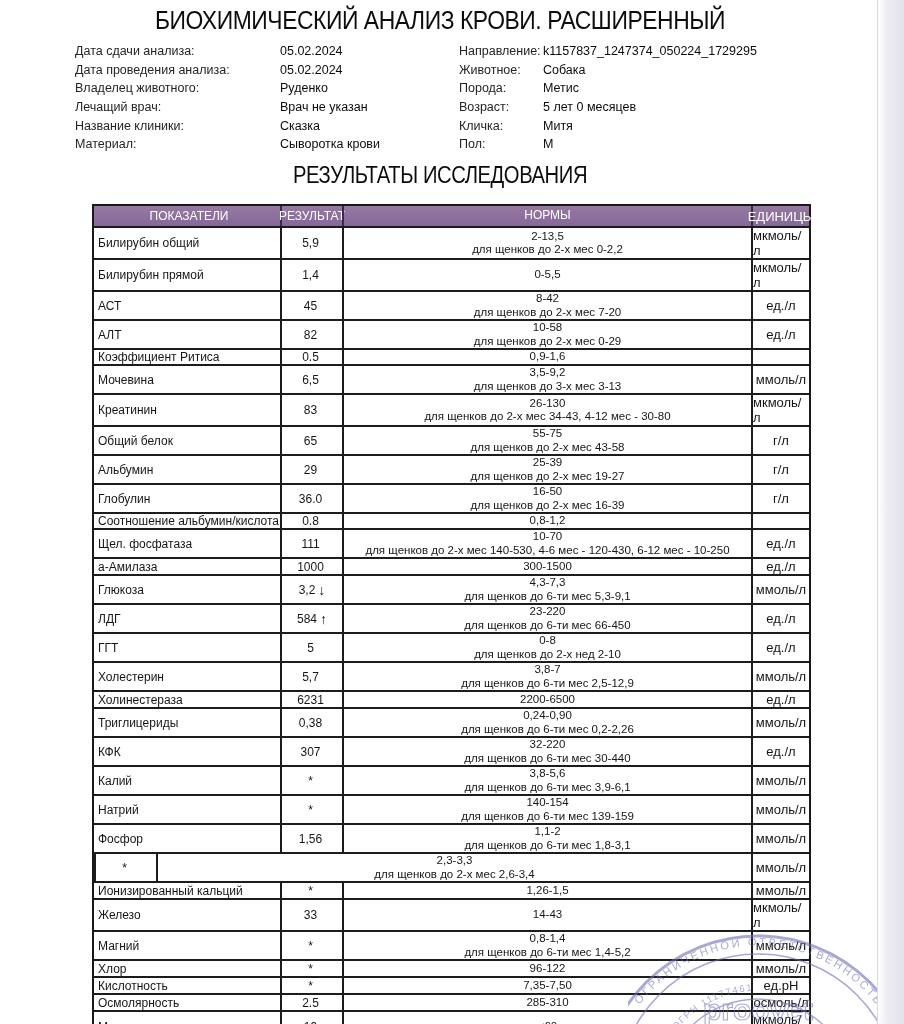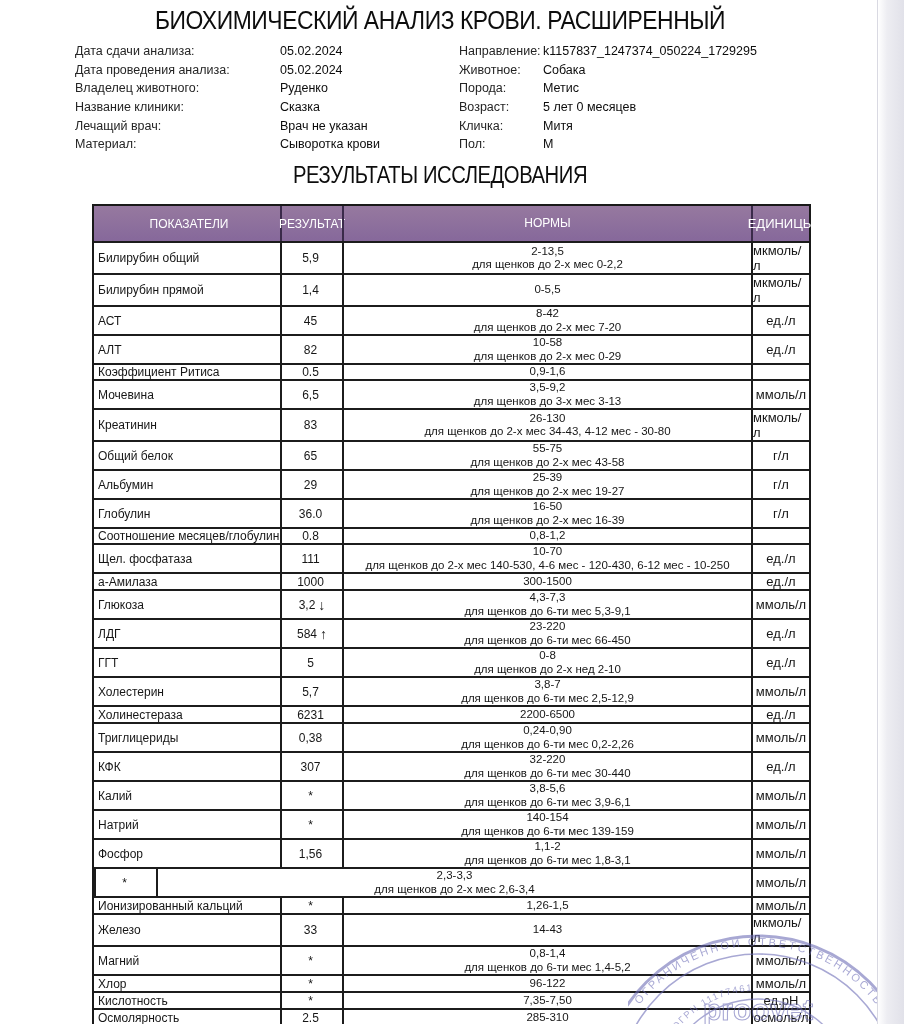--- a/index.html
+++ b/index.html
@@ -29,21 +29,21 @@
   .info-value{font-weight:normal;color:#0c0c0c;}
   .section-title{
     position:absolute;top:162px;left:0;width:880px;text-align:center;
     font-size:23px;letter-spacing:-0.5px;color:#0d0d0d;
     transform:scaleX(0.88);
   }
   .results-table{
     position:absolute;left:92px;top:204px;width:719px;
     border:2px solid #191919;box-sizing:border-box;background:#fff;
   }
-  .thead{display:flex;height:35px;
+  .thead{display:flex;height:20px;
     background:linear-gradient(#96799f,#86689b);
     color:#ffffff;font-size:12px;}
   .thead .cell{display:flex;align-items:center;justify-content:center;}
   .trow{display:flex;border-top:2px solid #1c1c1c;min-height:15px;
     align-items:stretch;font-size:11.5px;box-sizing:border-box;}
   .trow.tall{min-height:28px;}
   .cell{box-sizing:border-box;}
   .c-name{width:186px;display:flex;align-items:center;padding-left:4px;font-size:12px;}
   .c-result{width:62px;border-left:2px solid #1c1c1c;display:flex;align-items:center;justify-content:center;font-size:12px;}
   .c-norm{flex:1;border-left:2px solid #1c1c1c;display:flex;flex-direction:column;justify-content:center;text-align:center;line-height:13.5px;}
@@ -65,25 +65,25 @@
 
   <div class="info-row">
     <span class="info-label">Дата проведения анализа:</span><span class="info-value">05.02.2024</span>
   </div>
 
   <div class="info-row">
     <span class="info-label">Владелец животного:</span><span class="info-value">Руденко</span>
   </div>
 
   <div class="info-row">
+    <span class="info-label">Лечащий врач:</span><span class="info-value">Врач не указан</span>
+  </div>
+
+  <div class="info-row">
     <span class="info-label">Название клиники:</span><span class="info-value">Сказка</span>
-  </div>
-
-  <div class="info-row">
-    <span class="info-label">Лечащий врач:</span><span class="info-value">Врач не указан</span>
   </div>
 
   <div class="info-row">
     <span class="info-label">Материал:</span><span class="info-value">Сыворотка крови</span>
   </div>
 </div>
   <div class="info-col info-right">
   <div class="info-row">
     <span class="info-label">Направление:</span><span class="info-value">k1157837_1247374_050224_1729295</span>
   </div>
@@ -285,21 +285,21 @@
       <div class="norm-main">16-50</div>
       <div class="norm-note">для щенков до 2-х мес 16-39</div>
     </div>
     <div class="cell c-unit">
           <span>г/л</span>
         </div>
   </div>
 
   <div class="trow">
     <div class="cell c-name">
-          <span>Соотношение месяцев/глобулин</span>
+          <span>Соотношение альбумин/кислота</span>
         </div>
     <div class="cell c-result">
           <span>0.8</span>
           <span class="arrow"></span>
         </div>
     <div class="cell c-norm">
       <div class="norm-main">0,8-1,2</div>
       <div class="norm-note"></div>
     </div>
     <div class="cell c-unit">

